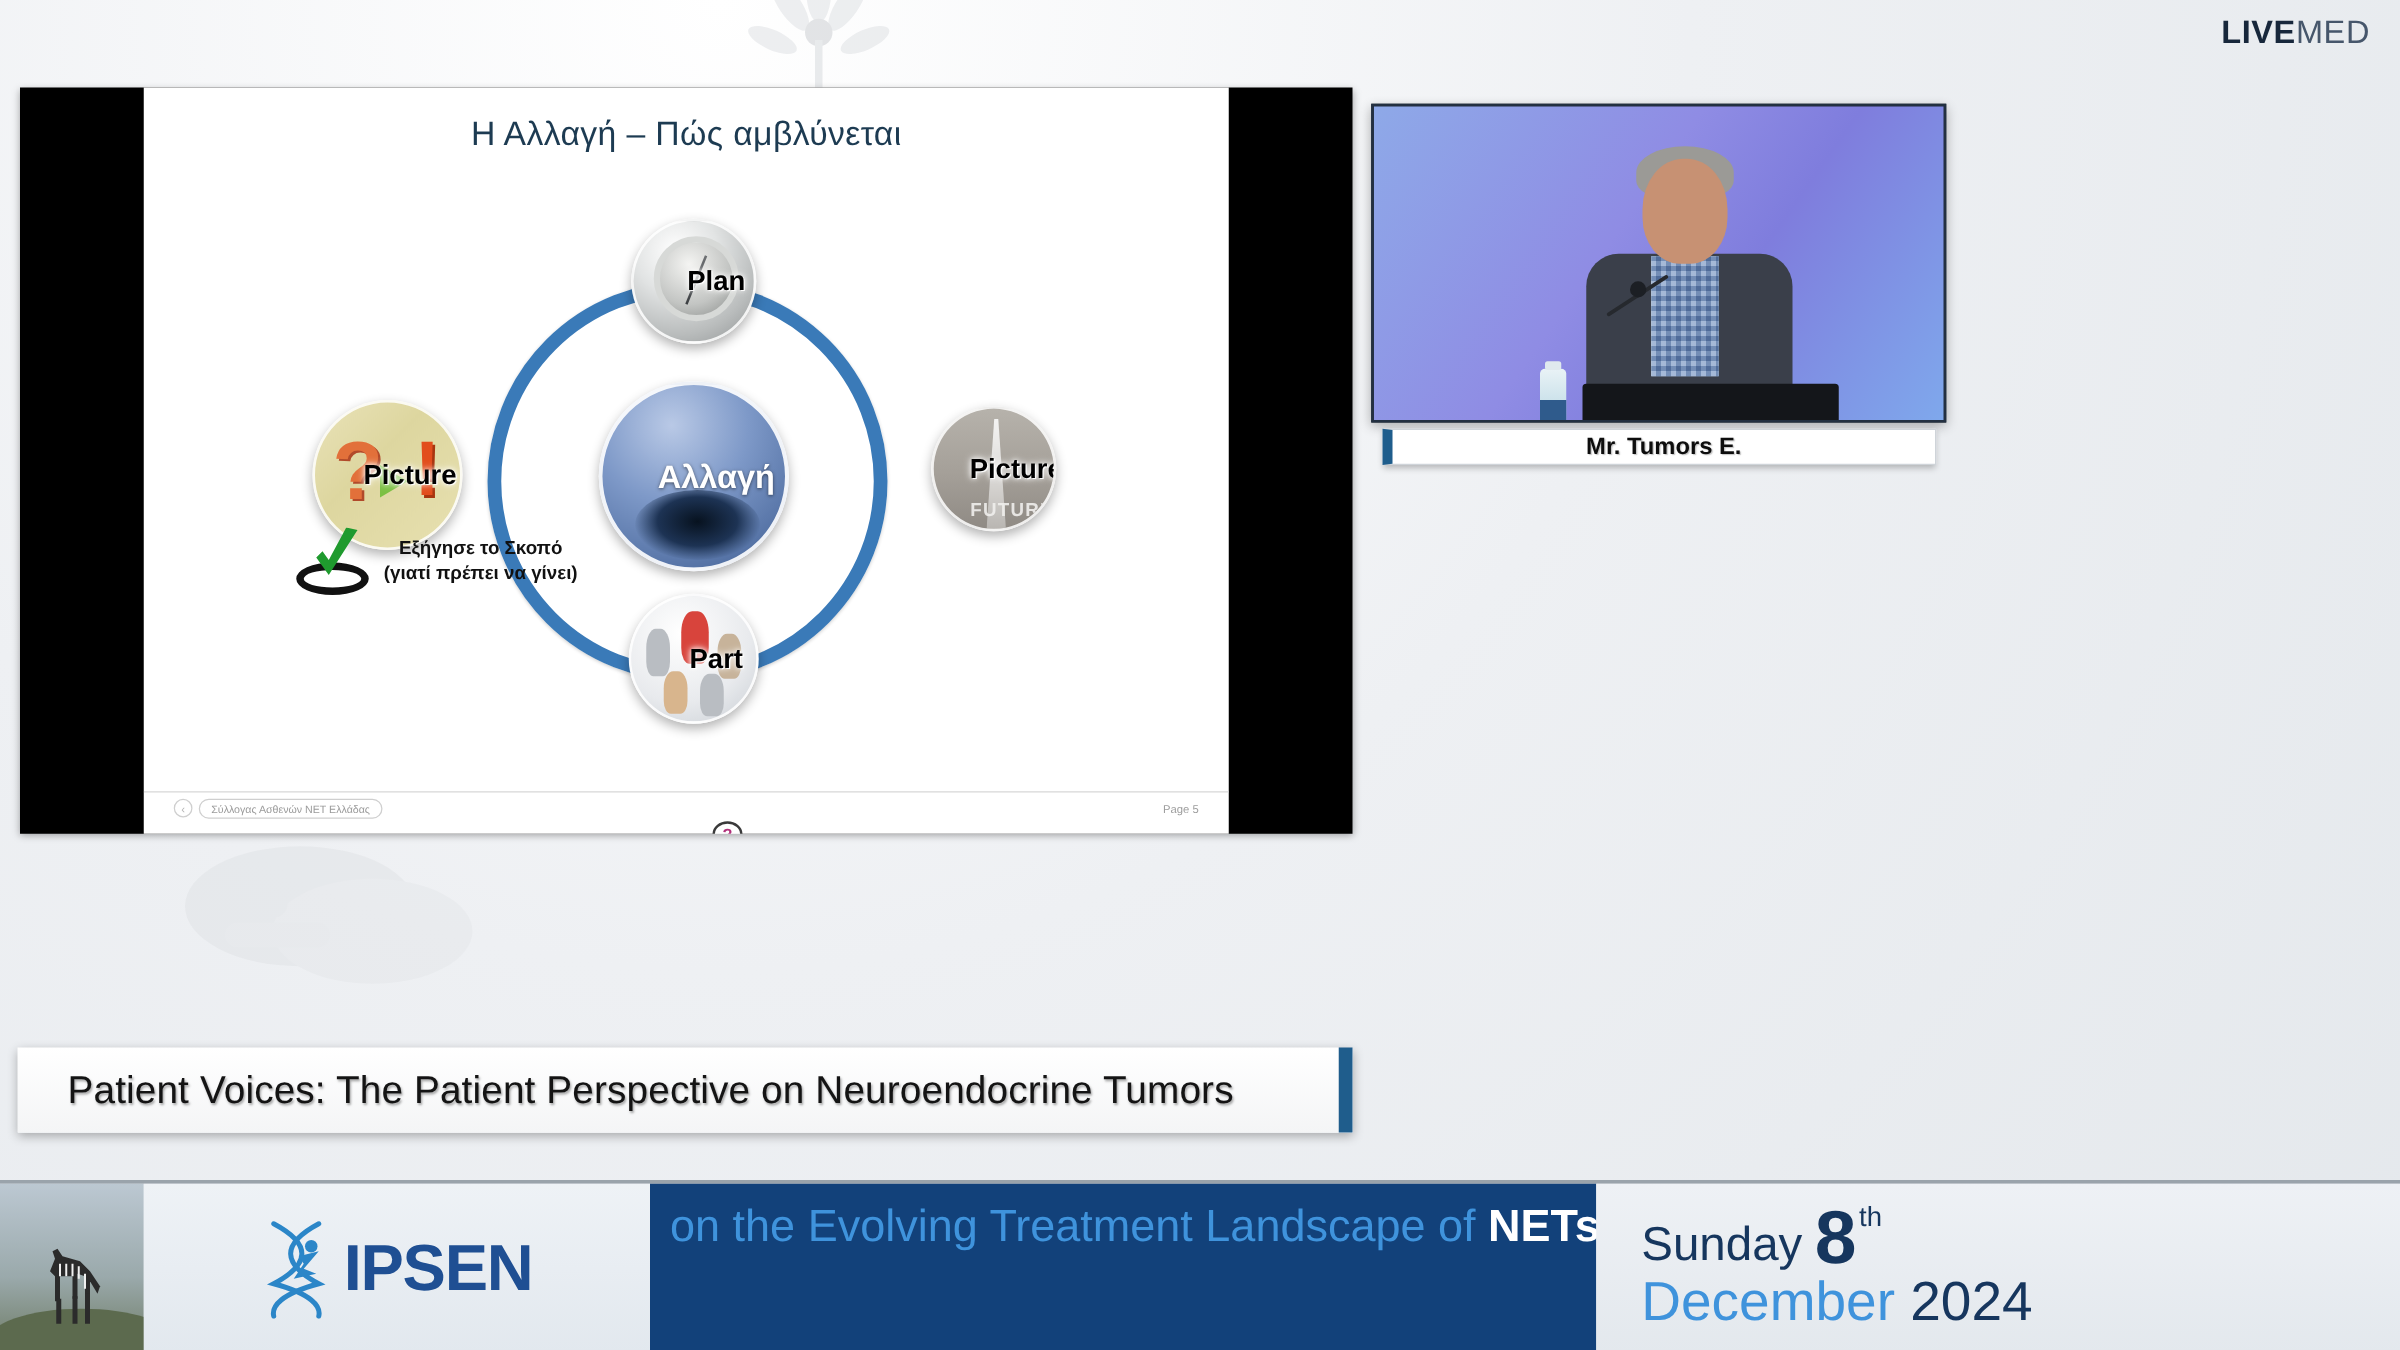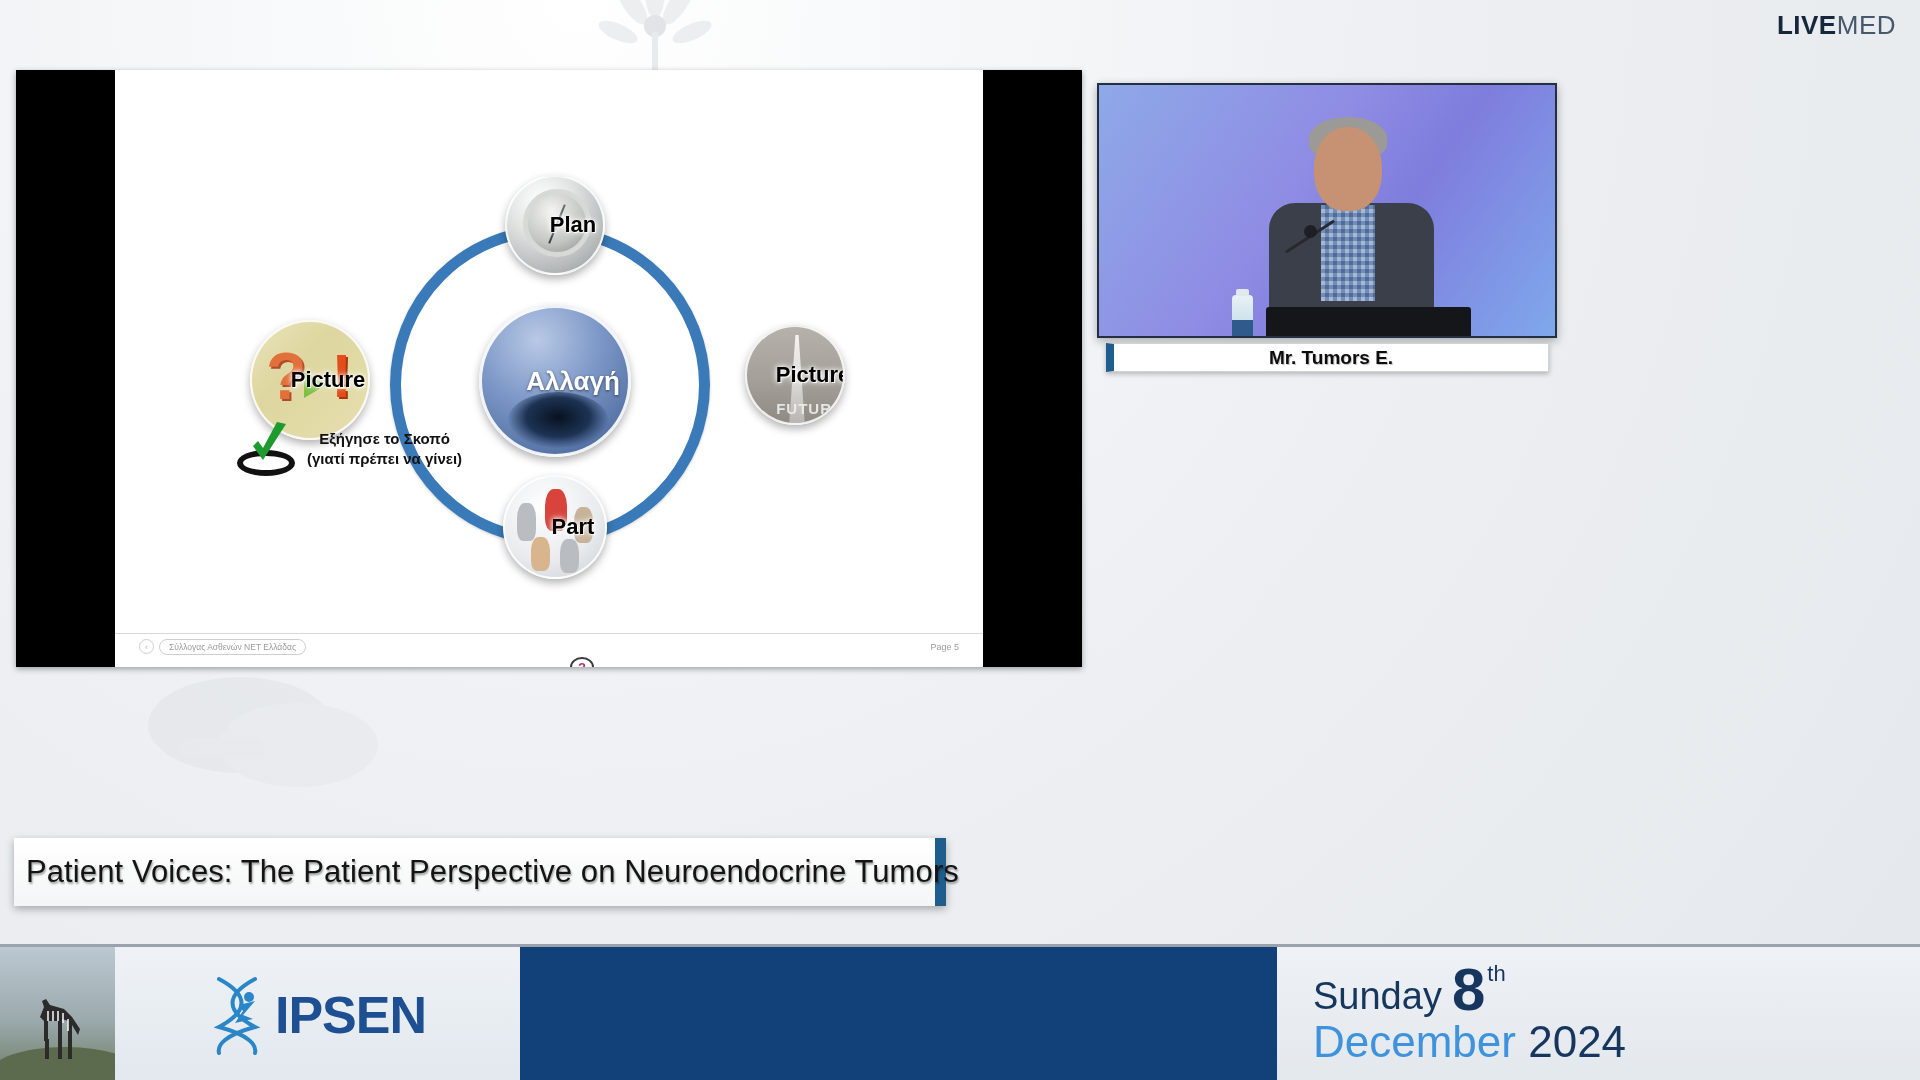--- a/index.html
+++ b/index.html
@@ -117,24 +117,24 @@
      border-top:1px solid #d8d8d8; display:flex; align-items:center;
      justify-content:space-between; padding:0 24px; }
   #slide-footer .left { display:flex; align-items:center; gap:5px; }
   #slide-footer .pill { font-size:8.5px; color:#9a9a9a; border:1px solid #cfcfcf;
      border-radius:10px; padding:2px 9px; }
   #slide-footer .nav { width:15px; height:15px; border:1px solid #cfcfcf; border-radius:50%;
      color:#b5b5b5; font-size:9px; display:flex; align-items:center; justify-content:center; }
   #slide-footer .pg { font-size:9px; color:#9d9d9d; }
 
   
-  #talk-banner { position:absolute; left:14px; top:838px; width:932px; height:68px;
+  #talk-banner { position:absolute; left:14px; top:838px; width:1068px; height:68px;
      background:linear-gradient(180deg,#ffffff 0%,#f4f5f6 100%);
      border-right:11px solid #1f5d8c; box-shadow:0 3px 8px rgba(0,0,0,.3);
-     display:flex; align-items:center; padding-left:12px; }
+     display:flex; align-items:center; padding-left:40px; }
   #talk-banner .t { font-size:31px; color:#141414; letter-spacing:.1px;
      text-shadow:1px 2px 2px rgba(0,0,0,.35); white-space:nowrap; }
 
   
   #video-box { position:absolute; left:1097px; top:83px; width:460px; height:255px;
      background:#101820; border:2px solid #233041; overflow:hidden;
      box-shadow:0 3px 9px rgba(0,0,0,.3); }
   #video-bg { position:absolute; inset:0;
      background:linear-gradient(125deg,#8ea9e8 0%,#8f8ce4 42%,#7f7ddd 62%,#7fa8ec 100%); }
   #spk-head { position:absolute; left:215px; top:42px; width:68px; height:84px;
@@ -230,20 +230,21 @@
     </g>
   </svg>
 
   <div id="brand">
     <span class="b1">LIVE</span><span class="b2">MED</span>
   </div>
 
   <div id="slide-frame">
     <div id="slide">
 
+      <div id="slide-title">Η Αλλαγή – Πώς αμβλύνεται</div>
 
       <div id="diagram">
         <div class="ring"></div>
 
         <div class="node" id="node-plan">
           <div class="compass"></div>
           <div class="needle"></div>
           <span>Plan</span>
         </div>
 
@@ -360,20 +361,27 @@
       <svg id="ipsen-mark" viewBox="0 0 58 80">
         <path d="M10 4 C40 20, 40 36, 10 52 C40 60, 48 70, 46 78" stroke="#2b86c8" stroke-width="4" fill="none" stroke-linecap="round"></path>
         <path d="M46 4 C16 20, 16 36, 46 52 C16 60, 8 70, 10 78" stroke="#2b86c8" stroke-width="4" fill="none" stroke-linecap="round"></path>
         <circle cx="40" cy="22" r="5" fill="#2b86c8"></circle>
         <path d="M30 30 L46 26 L34 40 L44 44 L26 48 L34 36 Z" fill="#2b86c8"></path>
       </svg>
       <div id="ipsen-word">IPSEN</div>
     </div>
 
     <div id="net-cell">
+      <div class="l2">
+        <span class="lblue">on the</span>
+        <span class="lblue">Evolving</span>
+        <span class="lblue">Treatment Landscape</span>
+        <span class="lblue">of</span>
+        <span class="wht">NETs</span>
+      </div>
     </div>
 
     <div id="date-cell">
       <div class="r1">
         <span>Sunday</span>
         <span class="big">8</span>
         <span class="sup">th</span>
       </div>
       <div class="r2">
         <span class="mo">December</span>

